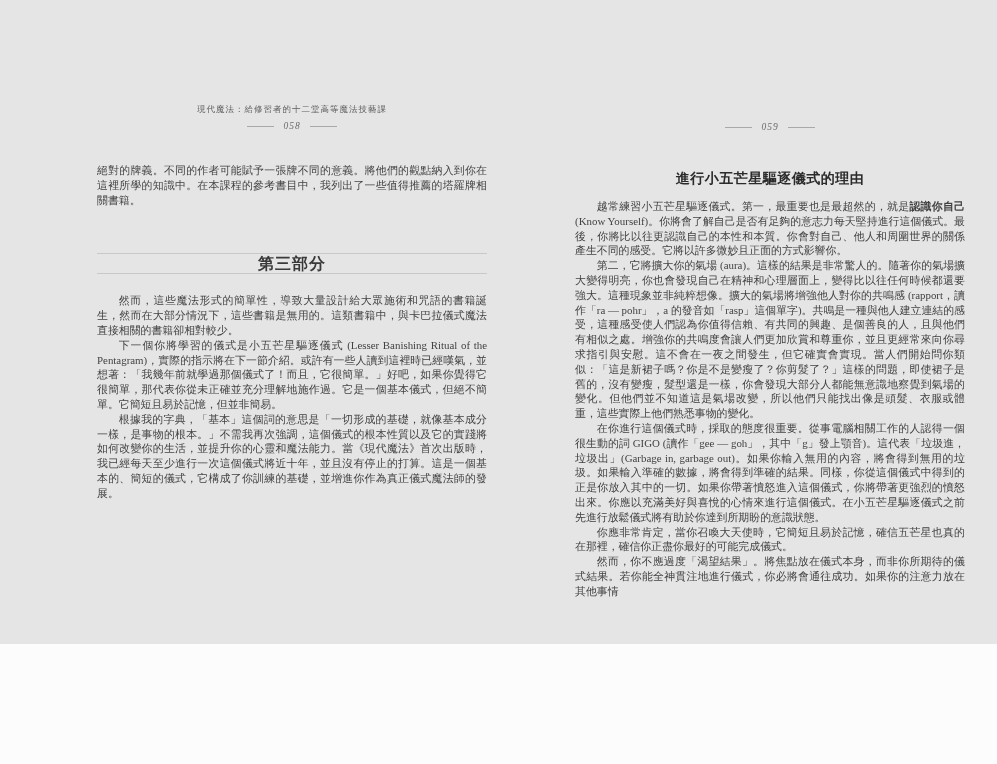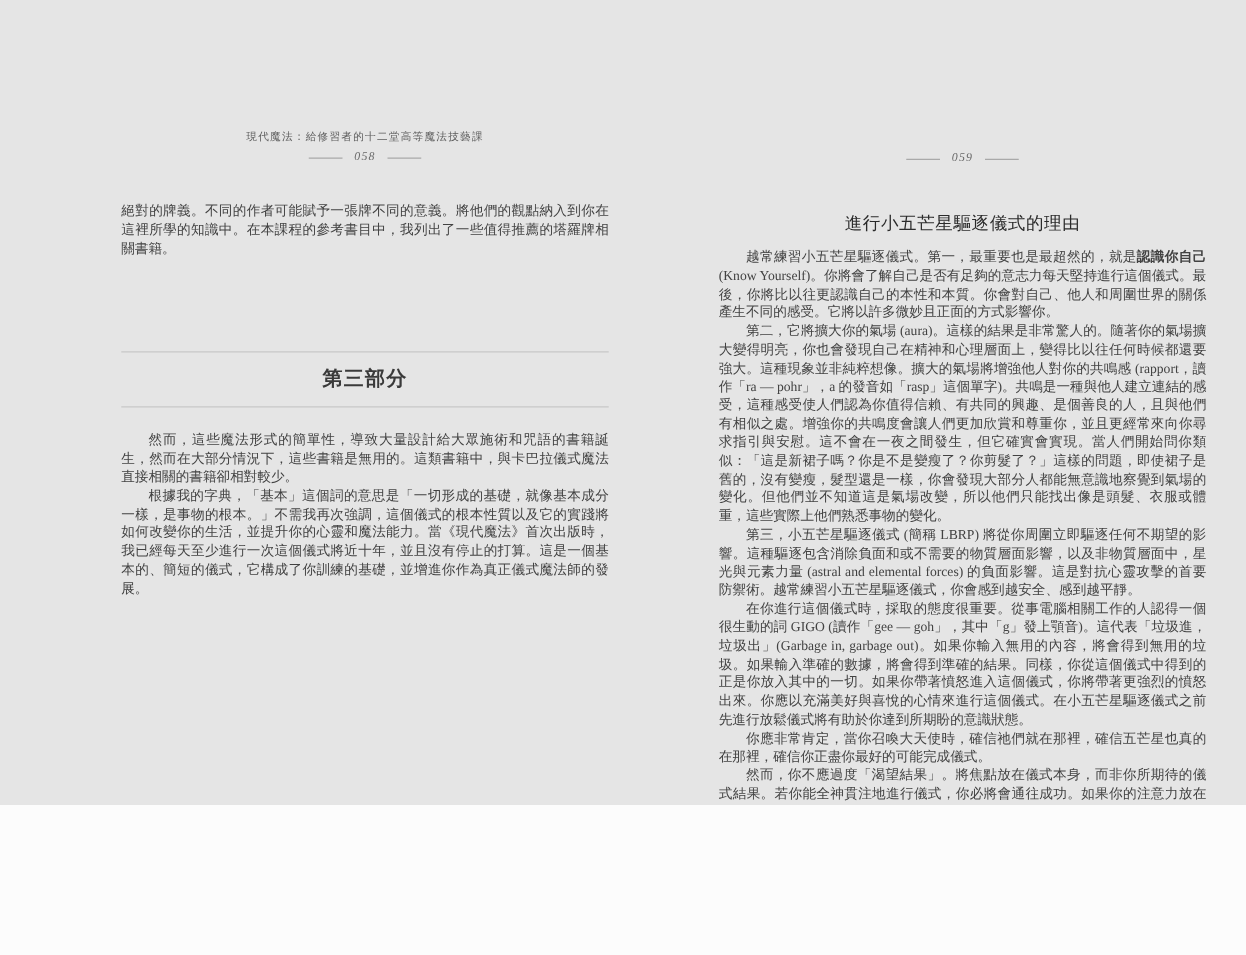--- a/index.html
+++ b/index.html
@@ -23,42 +23,42 @@
   .page-right .folio { margin-top:17px; }
   .folio-rule { width:27px; height:1px; background:#a9a9a9; }
   .folio-num {
     font-style:italic; font-size:9.5px; color:#6a6a6a; letter-spacing:1px;
     font-family:"Liberation Serif","DejaVu Serif",serif;
   }
 
   .cont-para { margin-top:31px; }
 
   .part-divider {
-    margin-top:74px; padding:13px 0;
+    margin-top:46px; padding:1px 0;
     border-top:1px solid #c8c8c8; border-bottom:1px solid #c8c8c8;
   }
   .part-heading {
     margin:0; text-align:center; font-size:16px; line-height:17px;
     font-weight:600; letter-spacing:1px; color:#3a3a3a;
   }
 
   .chapter-heading {
     margin:36px 0 0 0; text-align:center;
     font-family:"Liberation Sans","DejaVu Sans",sans-serif;
-    font-size:14px; line-height:18px; font-weight:normal;
+    font-size:14px; line-height:18px; font-weight:bold;
     letter-spacing:0.5px; color:#2b2b2b;
   }
 
   .body-text { margin-top:19px; }
   .page-right .body-text { margin-top:12px; }
   .body-text p, .cont-para p {
     margin:0; font-size:10.9px; line-height:14.8px;
     text-align:justify; text-indent:2em; color:#424242;
   }
-  .cont-para p { text-indent:0;font-family:Liberation Mono, monospace; }
+  .cont-para p { text-indent:0; }
   .em-bold { font-weight:bold; }
 </style>
 </head>
 <body>
 
 <div class="spread">
 
   <div class="page page-left">
     <div class="book-title">現代魔法：給修習者的十二堂高等魔法技藝課</div>
     <div class="folio">
@@ -70,36 +70,36 @@
     <div class="cont-para">
       <p>絕對的牌義。不同的作者可能賦予一張牌不同的意義。將他們的觀點納入到你在這裡所學的知識中。在本課程的參考書目中，我列出了一些值得推薦的塔羅牌相關書籍。</p>
     </div>
 
     <div class="part-divider">
       <h2 class="part-heading">第三部分</h2>
     </div>
 
     <div class="body-text">
       <p>然而，這些魔法形式的簡單性，導致大量設計給大眾施術和咒語的書籍誕生，然而在大部分情況下，這些書籍是無用的。這類書籍中，與卡巴拉儀式魔法直接相關的書籍卻相對較少。</p>
+      <p>下一個你將學習的儀式是小五芒星驅逐儀式 (Lesser Banishing Ritual of the Pentagram)，實際的指示將在下一節介紹。或許有一些人讀到這裡時已經嘆氣，並想著：「我幾年前就學過那個儀式了！而且，它很簡單。」好吧，如果你覺得它很簡單，那代表你從未正確並充分理解地施作過。它是一個基本儀式，但絕不簡單。它簡短且易於記憶，但並非簡易。</p>
       <p>根據我的字典，「基本」這個詞的意思是「一切形成的基礎，就像基本成分一樣，是事物的根本。」不需我再次強調，這個儀式的根本性質以及它的實踐將如何改變你的生活，並提升你的心靈和魔法能力。當《現代魔法》首次出版時，我已經每天至少進行一次這個儀式將近十年，並且沒有停止的打算。這是一個基本的、簡短的儀式，它構成了你訓練的基礎，並增進你作為真正儀式魔法師的發展。</p>
     </div>
   </div>
 
   <div class="page page-right">
     <div class="folio">
       <span class="folio-rule"></span>
       <span class="folio-num">059</span>
       <span class="folio-rule"></span>
     </div>
 
     <h1 class="chapter-heading">進行小五芒星驅逐儀式的理由</h1>
 
     <div class="body-text">
       <p><span>越常練習小五芒星驅逐儀式。第一，最重要也是最超然的，就是</span><span class="em-bold">認識你自己</span><span> (Know Yourself)。你將會了解自己是否有足夠的意志力每天堅持進行這個儀式。最後，你將比以往更認識自己的本性和本質。你會對自己、他人和周圍世界的關係產生不同的感受。它將以許多微妙且正面的方式影響你。</span></p>
       <p>第二，它將擴大你的氣場 (aura)。這樣的結果是非常驚人的。隨著你的氣場擴大變得明亮，你也會發現自己在精神和心理層面上，變得比以往任何時候都還要強大。這種現象並非純粹想像。擴大的氣場將增強他人對你的共鳴感 (rapport，讀作「ra — pohr」，a 的發音如「rasp」這個單字)。共鳴是一種與他人建立連結的感受，這種感受使人們認為你值得信賴、有共同的興趣、是個善良的人，且與他們有相似之處。增強你的共鳴度會讓人們更加欣賞和尊重你，並且更經常來向你尋求指引與安慰。這不會在一夜之間發生，但它確實會實現。當人們開始問你類似：「這是新裙子嗎？你是不是變瘦了？你剪髮了？」這樣的問題，即使裙子是舊的，沒有變瘦，髮型還是一樣，你會發現大部分人都能無意識地察覺到氣場的變化。但他們並不知道這是氣場改變，所以他們只能找出像是頭髮、衣服或體重，這些實際上他們熟悉事物的變化。</p>
-      <p>第三，小五芒星驅逐儀式 (簡稱 LBRP) 將從你周圍立即驅逐任何不期望的影響。這種驅逐包含消除負面和或不需要的物質層面影響，以及非物質層面中，星光與元素力量 (astral and elemental forces) 的負面影響。這是對抗心靈攻擊的首要防禦術。越常練習小五芒星驅逐儀式，你會感到越安全、感到越平靜。</p>
       <p>在你進行這個儀式時，採取的態度很重要。從事電腦相關工作的人認得一個很生動的詞 GIGO (讀作「gee — goh」，其中「g」發上顎音)。這代表「垃圾進，垃圾出」(Garbage in, garbage out)。如果你輸入無用的內容，將會得到無用的垃圾。如果輸入準確的數據，將會得到準確的結果。同樣，你從這個儀式中得到的正是你放入其中的一切。如果你帶著憤怒進入這個儀式，你將帶著更強烈的憤怒出來。你應以充滿美好與喜悅的心情來進行這個儀式。在小五芒星驅逐儀式之前先進行放鬆儀式將有助於你達到所期盼的意識狀態。</p>
-      <p>你應非常肯定，當你召喚大天使時，確信祂們就在那裡，確信五芒星也真的在那裡，確信你正盡你最好的可能完成儀式。</p>
+      <p>你應非常肯定，當你召喚大天使時，它簡短且易於記憶，確信五芒星也真的在那裡，確信你正盡你最好的可能完成儀式。</p>
       <p>然而，你不應過度「渴望結果」。將焦點放在儀式本身，而非你所期待的儀式結果。若你能全神貫注地進行儀式，你必將會通往成功。如果你的注意力放在其他事情</p>
     </div>
   </div>
 
 </div>
 
 </body></html>

